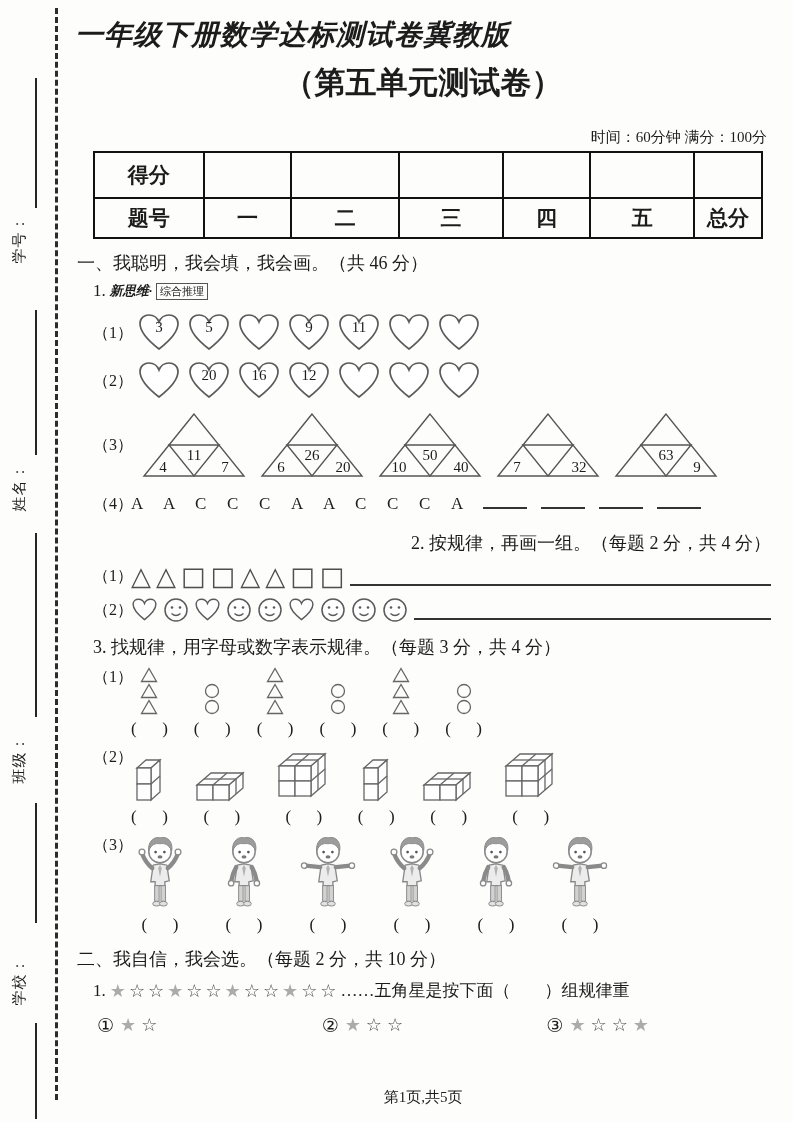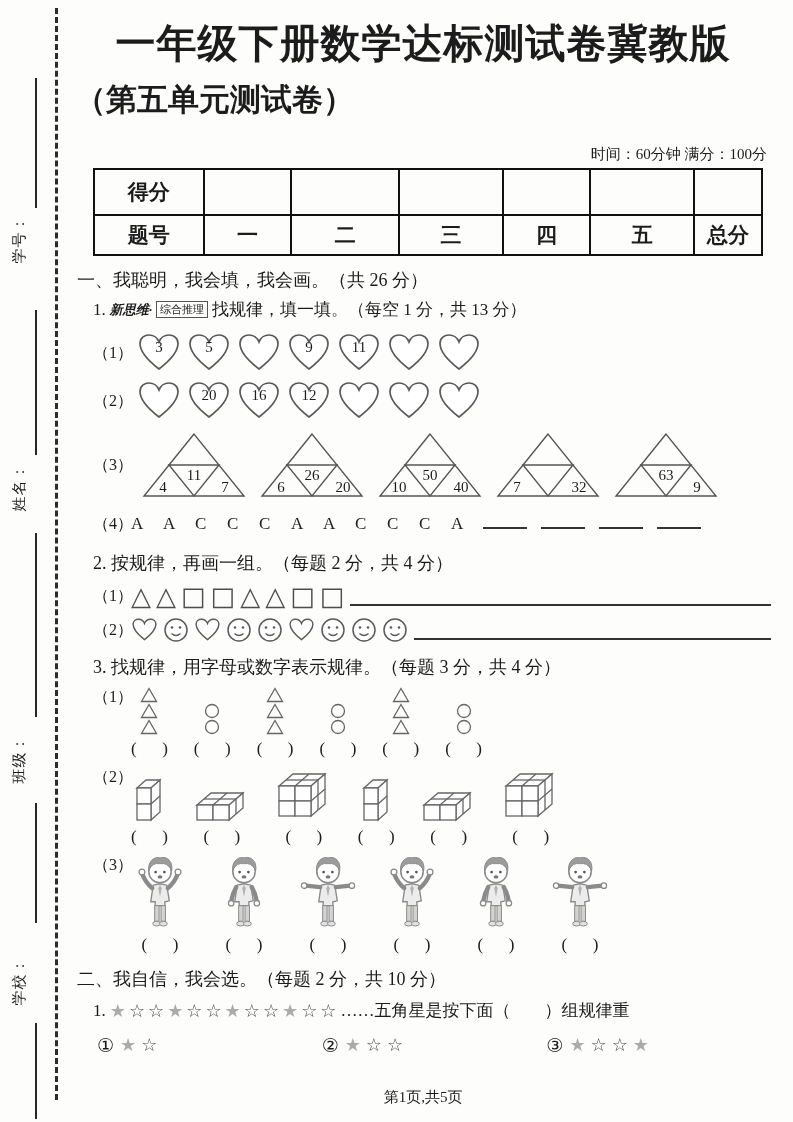--- a/index.html
+++ b/index.html
@@ -9,22 +9,22 @@
     font-family:"Liberation Serif","DejaVu Serif",serif;
   }
   
   .divider-dashed{position:absolute;left:55px;top:8px;height:1092px;width:0;
     border-left:3px dashed #2c2c2c;}
   .side-line{position:absolute;left:35px;width:0;border-left:2px solid #262626;}
   .side-label{position:absolute;left:-10px;width:58px;text-align:center;
     transform:rotate(-90deg);font-size:15px;letter-spacing:1px;white-space:nowrap;}
   
   .main{position:absolute;left:75px;top:0;width:696px;}
-  .title{margin:16px 0 0;text-align:center;font-size:40px;font-weight:bold;letter-spacing:1px;}
-  .subtitle{margin:8px 0 0;font-size:31px;font-weight:bold;}
+  .title{margin:16px 0 0;text-align:left;font-size:28px;font-weight:bold;letter-spacing:1px;font-style:italic;}
+  .subtitle{margin:8px 0 0;text-align:center;font-size:31px;font-weight:bold;}
   .meta{margin:24px 4px 0 0;text-align:right;font-size:15px;}
   table.score{border-collapse:collapse;margin:4px 0 0 18px;width:670px;}
   table.score td{border:2px solid #111;text-align:center;font-size:21px;font-weight:bold;}
   table.score tr:first-child td{height:42px;}
   table.score tr:last-child td{height:36px;}
   .sec-head{margin:12px 0 0 2px;font-size:18px;}
   .q-line{margin:6px 0 0 18px;font-size:17px;display:flex;align-items:center;gap:4px;}
   .badge-prefix{font-weight:bold;font-style:italic;font-size:13px;white-space:nowrap;}
   .badge-box{border:1px solid #555;font-size:11px;padding:0 3px;white-space:nowrap;}
   .row{margin-left:18px;display:flex;align-items:center;}
@@ -104,27 +104,26 @@
       <td>一</td>
       <td>二</td>
       <td>三</td>
       <td>四</td>
       <td>五</td>
       <td>总分</td>
     </tr>
   </tbody>
     </table>
 
-  <div class="sec-head">一、我聪明，我会填，我会画。（共 26 分）</div>
+  <div class="sec-head">一、我聪明，我会填，我会画。（共 46 分）</div>
 
   <div class="q-line">
     <span>1.</span>
     <span class="badge-prefix">新思维·</span>
     <span class="badge-box">综合推理</span>
-    <span>找规律，填一填。（每空 1 分，共 13 分）</span>
   </div>
 
   <div class="row hearts">
     <span class="row-label">（1）</span>
     <span style="display:flex;gap:6px;">
         <svg width="44" height="40" viewBox="0 0 44 40">
   <path d="M22,36 C9,26 3,17 3,10.5 C3,5 7.5,2 12,2 C16.5,2 20.5,5 22,9 C23.5,5 27.5,2 32,2 C36.5,2 41,5 41,10.5 C41,17 35,26 22,36 Z" fill="#fff" stroke="#5a5a5a" stroke-width="1.7"></path>
   <text x="22" y="19" text-anchor="middle" font-size="15">3</text>
         </svg>
         <svg width="44" height="40" viewBox="0 0 44 40">
@@ -219,21 +218,21 @@
   <text x="84" y="61" text-anchor="middle" font-size="15">9</text>
         </svg>
       </span>
   </div>
 
   <div class="row letters-row">
     <span class="row-label">（4）</span>
     <span><span class="letter">A</span><span class="letter">A</span><span class="letter">C</span><span class="letter">C</span><span class="letter">C</span><span class="letter">A</span><span class="letter">A</span><span class="letter">C</span><span class="letter">C</span><span class="letter">C</span><span class="letter">A</span><span class="blank"></span><span class="blank"></span><span class="blank"></span><span class="blank"></span></span>
   </div>
 
-  <div class="sec-head" style="margin-left:18px;margin-top:16px;">2. 按规律，再画一组。（每题 2 分，共 4 分）</div>
+  <div class="sec-head" style="margin-left:18px;margin-top:16px;text-align:right;">2. 按规律，再画一组。（每题 2 分，共 4 分）</div>
 
   <div class="row shape-row">
     <span class="row-label">（1）</span>
     <span class="shape-glyphs">
         <span class="glyph">△</span>
         <span class="glyph">△</span>
         <span class="glyph">□</span>
         <span class="glyph">□</span>
         <span class="glyph">△</span>
         <span class="glyph">△</span>

